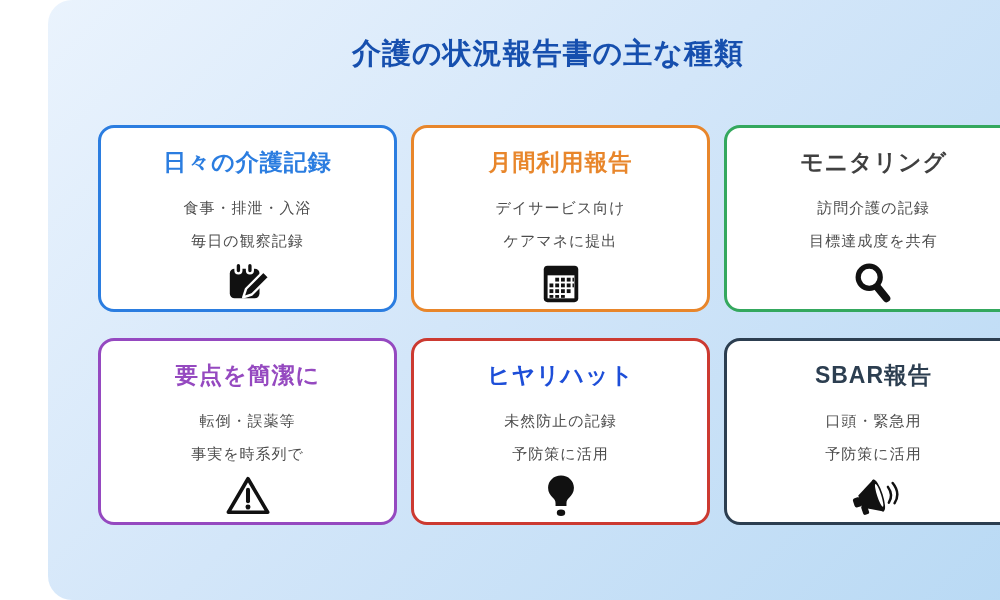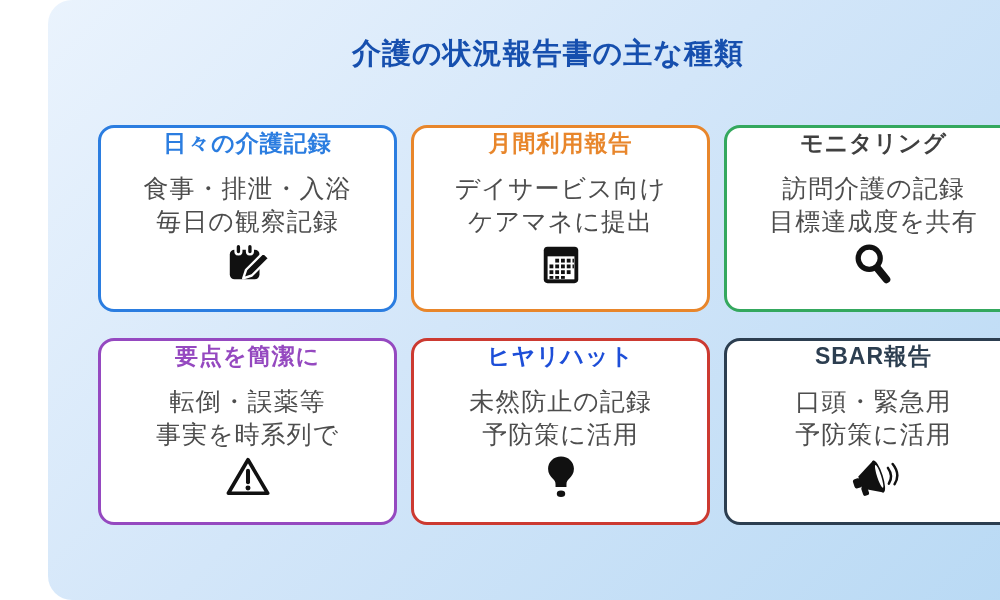--- a/index.html
+++ b/index.html
@@ -38,29 +38,30 @@
     column-gap: 14px;
     row-gap: 26px;
   }
   .card {
     box-sizing: border-box;
     height: 187px;
     background: #ffffff;
     border: 3px solid #888;
     border-radius: 16px;
     text-align: center;
+    padding-top: 19px;
   }
   .card-title {
     font-size: 23px;
     font-weight: 800;
     letter-spacing: 1px;
     margin-bottom: 13px;
   }
   .card-line {
-    font-size: 25px;
+    font-size: 15px;
     line-height: 33px;
     color: #4d4d4d;
     letter-spacing: 1px;
   }
   .card-icon {
     margin-top: 2px;
     height: 48px;
     display: flex;
     justify-content: center;
     align-items: center;

